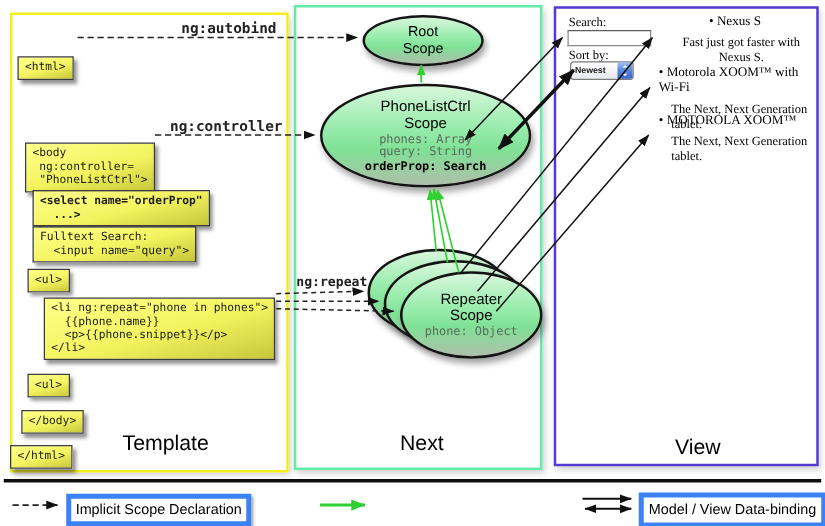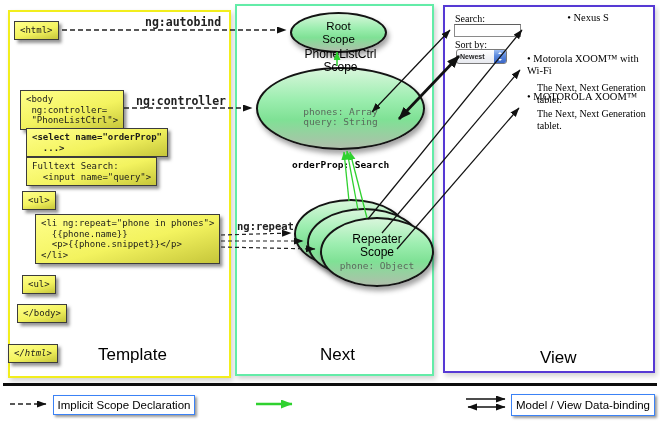--- a/index.html
+++ b/index.html
@@ -5,21 +5,21 @@
   html,body{margin:0;padding:0;background:#fff;}
   #stage{position:relative;width:660px;height:421px;background:#fff;overflow:hidden;
          font-family:"Liberation Sans",sans-serif;}
   .panel{position:absolute;background:#fff;box-shadow:2px 3px 5px rgba(0,0,0,0.18);}
   #template-panel{left:8px;top:10px;width:219px;height:364px;border:2px solid #f2ee1d;}
   #model-panel{left:235px;top:4px;width:195px;height:368px;border:2px solid #63eca8;}
   #view-panel{left:443px;top:5px;width:208px;height:364px;border:2px solid #5639d4;}
   .paneltitle{position:absolute;font:17px "Liberation Sans",sans-serif;color:#000;z-index:12;}
   .codebox{position:absolute;z-index:10;font:9px/10.5px "DejaVu Sans Mono",monospace;color:#1b1b1b;
            white-space:pre;background:linear-gradient(165deg,#ffff8a 0%,#f3f35f 55%,#c6c63a 100%);
-           border:1px solid #3c3c3c;box-shadow:2.5px 3px 3px rgba(40,40,40,0.5);padding:3px 5px;}
+           border:1px solid #3c3c3c;box-shadow:2.5px 3px 3px rgba(40,40,40,0.5);padding:3px 5px;margin-top:24px;}
   .bold{font-weight:bold;}
   .dirlabel{position:absolute;z-index:11;font:bold 11.5px "DejaVu Sans Mono",monospace;color:#222;text-align:right;}
   .ellipse{position:absolute;z-index:10;border:2px solid #141414;border-radius:50%;
            background:linear-gradient(180deg,#d8f6db 0%,#9deeb0 38%,#7fe195 64%,#afbfab 100%);
            box-shadow:2px 4px 5px rgba(50,50,50,0.45);
            display:flex;flex-direction:column;align-items:center;justify-content:center;text-align:center;}
   .ellipse .etitle{font:12px/13px "Liberation Sans",sans-serif;color:#000;white-space:pre;}
   .props{font:9.5px/10.5px "DejaVu Sans Mono",monospace;color:#5a6a5c;white-space:pre;margin-top:2px;}
   .propbold{font:bold 9.5px/11px "DejaVu Sans Mono",monospace;color:#000;white-space:pre;}
   .viewtext{position:absolute;z-index:10;font-family:"Liberation Serif",serif;color:#000;}
@@ -30,21 +30,21 @@
   #sort-select .sel-text{flex:1;font:bold 7px "Liberation Sans",sans-serif;color:#222;padding-left:3px;}
   .sel-btn{width:12px;height:13px;border-radius:0 2px 2px 0;position:relative;
            background:linear-gradient(180deg,#9cbdf2 0%,#5c8ade 45%,#3a66c6 100%);}
   .sel-btn::before{content:"";position:absolute;left:3.5px;top:2px;border:2.5px solid transparent;
            border-bottom-color:#fff;border-top-width:0;}
   .sel-btn::after{content:"";position:absolute;left:3.5px;bottom:2px;border:2.5px solid transparent;
            border-top-color:#fff;border-bottom-width:0;}
   .view-item{position:absolute;z-index:10;left:527px;width:122px;}
   .view-item .iname{font:10.5px/12px "Liberation Serif",serif;color:#000;}
   .view-item .idesc{font:10px/12px "Liberation Serif",serif;color:#000;margin:5px 0 0 10px;}
-  .legendbox{position:absolute;z-index:10;background:#fff;border:1px solid #3b82f6;
+  .legendbox{position:absolute;z-index:10;background:#fff;border:4px solid #3b82f6;
            box-shadow:1.5px 2px 2.5px rgba(0,0,0,0.4);font:11.5px "Liberation Sans",sans-serif;
            color:#000;text-align:center;display:flex;align-items:center;justify-content:center;}
   #arrows{position:absolute;left:0;top:0;z-index:50;pointer-events:none;}
 </style>
 </head>
 <body>
 
 <div id="stage">
 
   <div class="panel" id="template-panel"></div>
@@ -63,32 +63,32 @@
   ...&gt;</div>
   <div class="codebox" style="left:26px;top:157px;">Fulltext Search:
   &lt;input name="query"&gt;</div>
   <div class="codebox" style="left:22px;top:191px;">&lt;ul&gt;</div>
   <div class="codebox" style="left:35px;top:214px;">&lt;li ng:repeat="phone in phones"&gt;
   {{phone.name}}
   &lt;p&gt;{{phone.snippet}}&lt;/p&gt;
 &lt;/li&gt;</div>
   <div class="codebox" style="left:22px;top:275px;">&lt;ul&gt;</div>
   <div class="codebox" style="left:17px;top:304px;">&lt;/body&gt;</div>
-  <div class="codebox" style="left:8px;top:344px;font-style:italic;">&lt;/html&gt;</div>
+  <div class="codebox" style="left:8px;top:332px;">&lt;/html&gt;</div>
 
   <div class="dirlabel" style="left:145px;top:15px;">ng:autobind</div>
   <div class="dirlabel" style="left:136px;top:94px;">ng:controller</div>
   <div class="dirlabel" style="left:237px;top:220px;font-size:10.5px;">ng:repeat</div>
 
   <div class="ellipse" style="left:290px;top:12px;width:93px;height:37px;">
     <div class="etitle" style="font-size:11.5px;">Root
 Scope</div>
   </div>
 
-  <div class="ellipse" style="left:256px;top:67px;width:165px;height:79px;gap:31px;">
+  <div class="ellipse" style="left:256px;top:67px;width:165px;height:79px;">
     <div class="etitle">PhoneListCtrl
 Scope</div>
     <div class="props">phones: Array
 query: String</div>
     <div class="propbold">orderProp: Search</div>
   </div>
 
   <div class="ellipse" style="left:294px;top:199px;width:110px;height:66px;"></div>
   <div class="ellipse" style="left:307px;top:208px;width:110px;height:66px;"></div>
   <div class="ellipse" style="left:320px;top:217px;width:110px;height:66px;text-align:center;">
@@ -101,20 +101,21 @@
   <input id="search-input" value="" style="">
   <div class="viewtext" style="left:455px;top:39px;font-size:10px;">Sort by:</div>
   <div id="sort-select">
     <span class="sel-text">Newest</span>
     <span class="sel-btn"></span>
   </div>
 
   <div class="view-item" style="top:12px;text-align:center;">
     <div class="iname"><span>•</span>
       <span>Nexus S</span></div>
+    <div class="idesc">Fast just got faster with Nexus S.</div>
   </div>
   <div class="view-item" style="top:53px;">
     <div class="iname"><span>•</span>
       <span>Motorola XOOM™ with Wi-Fi</span></div>
     <div class="idesc">The Next, Next Generation tablet.</div>
   </div>
   <div class="view-item" style="top:91px;">
     <div class="iname"><span>•</span>
       <span>MOTOROLA XOOM™</span></div>
     <div class="idesc">The Next, Next Generation tablet.</div>

